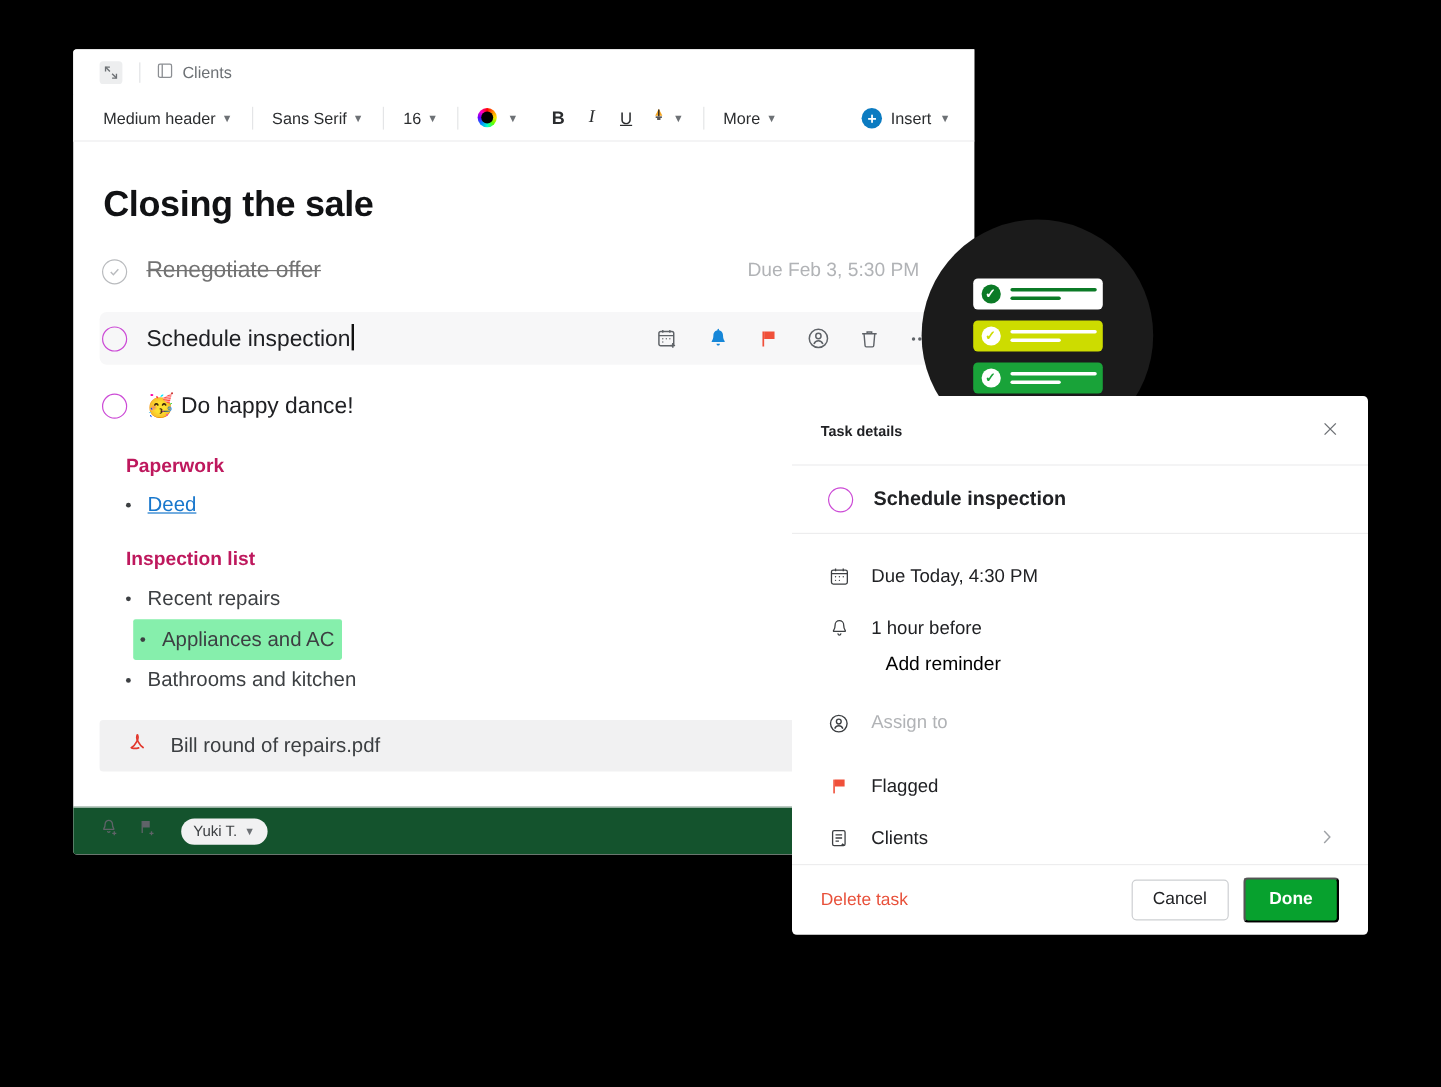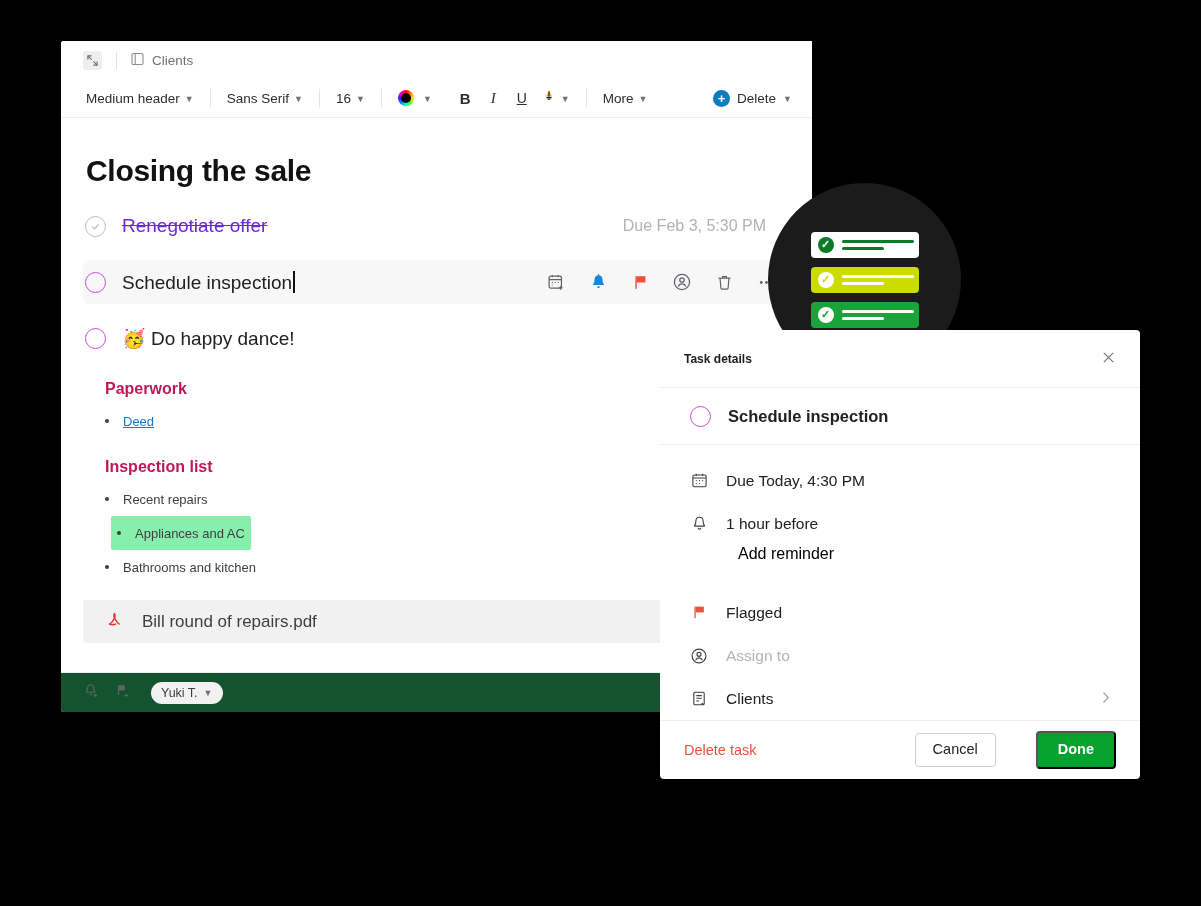--- a/index.html
+++ b/index.html
@@ -82,33 +82,33 @@
   }
   .task-row.highlighted { background: #f7f7f8; margin-top: 12px; }
   .circle-open {
     width: 21px; height: 21px; border-radius: 50%; border: 1.8px solid #cc4bd6; flex: none;
   }
   .circle-done {
     width: 21px; height: 21px; border-radius: 50%; border: 1.4px solid #b9bbbe; flex:none;
     display:flex; align-items:center; justify-content:center; color:#b9bbbe; font-size: 12px;
   }
   .task-label { font-size: 19px; color: #202124; margin-left: 16px; }
-  .task-label.done { color: #6d28d9; text-decoration: line-through; }
+  .task-label.done { color: #737373; text-decoration: line-through; }
   .task-due { margin-left: auto; font-size: 16px; color: #b1b3b6; padding-right: 10px; }
   .caret {
     display: inline-block; width: 1.6px; height: 22px; background: #111;
     vertical-align: -4px; margin-left: 1px;
   }
   .task-actions { margin-left: auto; display: flex; align-items: center; gap: 22px; }
   .act { width: 20px; height: 20px; display: flex; align-items: center; justify-content: center; }
 
   .section-head { font-size: 16px; font-weight: 700; color: #be185d; margin: 20px 0 6px 44px; }
   .bullet-line { display: flex; align-items: center; margin-left: 44px; height: 34px; }
   .bullet-dot { width: 4px; height: 4px; border-radius: 50%; background:#3c3f42; margin-right: 14px; flex:none;}
-  .bullet-text { font-size: 13px; color: #3c3f42; }
+  .bullet-text { font-size: 17px; color: #3c3f42; }
   .bullet-text.link { color:#1877cc; text-decoration: underline; }
   .bullet-line.marked { background: #86efac; width: max-content; padding-right: 6px;
      margin-left: 50px; padding-left: 6px; border-radius: 2px; align-items: center; }
 
   .attach-row {
     display:flex; align-items:center; gap: 18px; height: 43px;
     background:#f1f1f2; margin: 16px 22px 0 22px; padding-left: 22px; border-radius: 3px;
   }
   .attach-name { font-size: 17px; color:#3c3f42; }
 
@@ -160,21 +160,21 @@
   .dlg-row .ico { width: 18px; display:flex; align-items:center; justify-content:center; flex:none; }
   .dlg-row .txt { font-size: 15.5px; color:#202124; }
   .dlg-row .txt.muted { color:#b1b3b6; }
   .dlg-row .arrow { margin-left:auto; color:#9fa2a6; font-size: 13px; }
   .dlg-subrow { padding-left: 78px; height: 36px; display:flex; align-items:flex-start; }
   .dlg-footer {
     height: 63px; border-top: 1px solid #ededee;
     display:flex; align-items:center; padding: 0 24px; gap: 12px;
   }
   .delete-link { color:#e8503a; font-size: 14.5px; }
-  .btn { border-radius: 4px; font-size: 14.5px; padding: 8px 17px; line-height: 1.1; margin-left: 28px; }
+  .btn { border-radius: 4px; font-size: 14.5px; padding: 8px 17px; line-height: 1.1; }
   .btn-cancel { border: 1px solid #cdcfd2; background:#fff; color:#202124; margin-left:auto; }
   .btn-done { background:#07a12e; color:#fff; font-weight: 700; padding: 9px 20px; }
 </style>
 </head>
 <body>
 
 <div id="stage">
 
   <div class="noise-shadow" style="left:34px; top:16px; width:806px; height:736px;"></div>
   <div class="noise-shadow" style="left:634px; top:306px; width:534px; height:506px;"></div>
@@ -243,21 +243,21 @@
         </span>
         <span class="chev">▼</span>
       </div>
       <div class="fmt-sep"></div>
       <div class="fmt-item">
         <span>More</span>
         <span class="chev">▼</span>
       </div>
       <div class="insert-btn">
         <span class="insert-plus">+</span>
-        <span>Delete</span>
+        <span>Insert</span>
         <span class="chev">▼</span>
       </div>
     </div>
 
     <div class="doc-body">
       <div class="doc-title">Closing the sale</div>
 
       <div class="task-row" style="margin-top:16px">
         <div class="circle-done">
           <svg width="11" height="11" viewBox="0 0 12 12" fill="none" stroke="#b9bbbe" stroke-width="1.3">
@@ -442,41 +442,41 @@
             <path d="M9 2.4c-2.2 0-3.8 1.7-3.8 3.9 0 3-1 4.2-1.4 4.8-.2.3 0 .7.4.7h9.6c.4 0 .6-.4.4-.7-.4-.6-1.4-1.8-1.4-4.8 0-2.2-1.6-3.9-3.8-3.9z"></path>
             <path d="M7.6 13.6c.2.9.7 1.5 1.4 1.5s1.2-.6 1.4-1.5"></path>
           </svg>
         </span>
         <span class="txt">1 hour before</span>
       </div>
       <div class="dlg-subrow">
         <span class="txt">Add reminder</span>
       </div>
 
-      <div class="dlg-row" style="margin-top:10px">
-        <span class="ico">
-          <svg width="17" height="17" viewBox="0 0 18 18">
-            <rect x="3.6" y="2.8" width="1.4" height="12.2" fill="#f0503a"></rect>
-            <path d="M5 2.8h8.6v6.1H5z" fill="#f0503a"></path>
-          </svg>
-        </span>
-        <span class="txt">Flagged</span>
-      </div>
-
       <div class="dlg-row">
         <span class="ico">
           <svg width="18" height="18" viewBox="0 0 18 18" fill="none" stroke="#3c3f42" stroke-width="1.15">
             <circle cx="9" cy="9" r="6.9"></circle>
             <circle cx="9" cy="7.3" r="2"></circle>
             <path d="M5.6 13.2c.7-1.6 1.9-2.4 3.4-2.4s2.7.8 3.4 2.4"></path>
           </svg>
         </span>
         <span class="txt muted">Assign to</span>
       </div>
 
+      <div class="dlg-row" style="margin-top:10px">
+        <span class="ico">
+          <svg width="17" height="17" viewBox="0 0 18 18">
+            <rect x="3.6" y="2.8" width="1.4" height="12.2" fill="#f0503a"></rect>
+            <path d="M5 2.8h8.6v6.1H5z" fill="#f0503a"></path>
+          </svg>
+        </span>
+        <span class="txt">Flagged</span>
+      </div>
+
       <div class="dlg-row">
         <span class="ico">
           <svg width="17" height="17" viewBox="0 0 18 18" fill="none" stroke="#3c3f42" stroke-width="1.15">
             <rect x="3" y="2.4" width="11" height="13.2" rx="1.4"></rect>
             <path d="M5.6 6h5.8M5.6 8.8h5.8M5.6 11.6h3"></path>
             <path d="M12 13.1l.45.95 1.05.12-.78.72.21 1.03-.93-.52-.93.52.21-1.03-.78-.72 1.05-.12z" fill="#3c3f42" stroke="none"></path>
           </svg>
         </span>
         <span class="txt">Clients</span>
         <span class="arrow">

